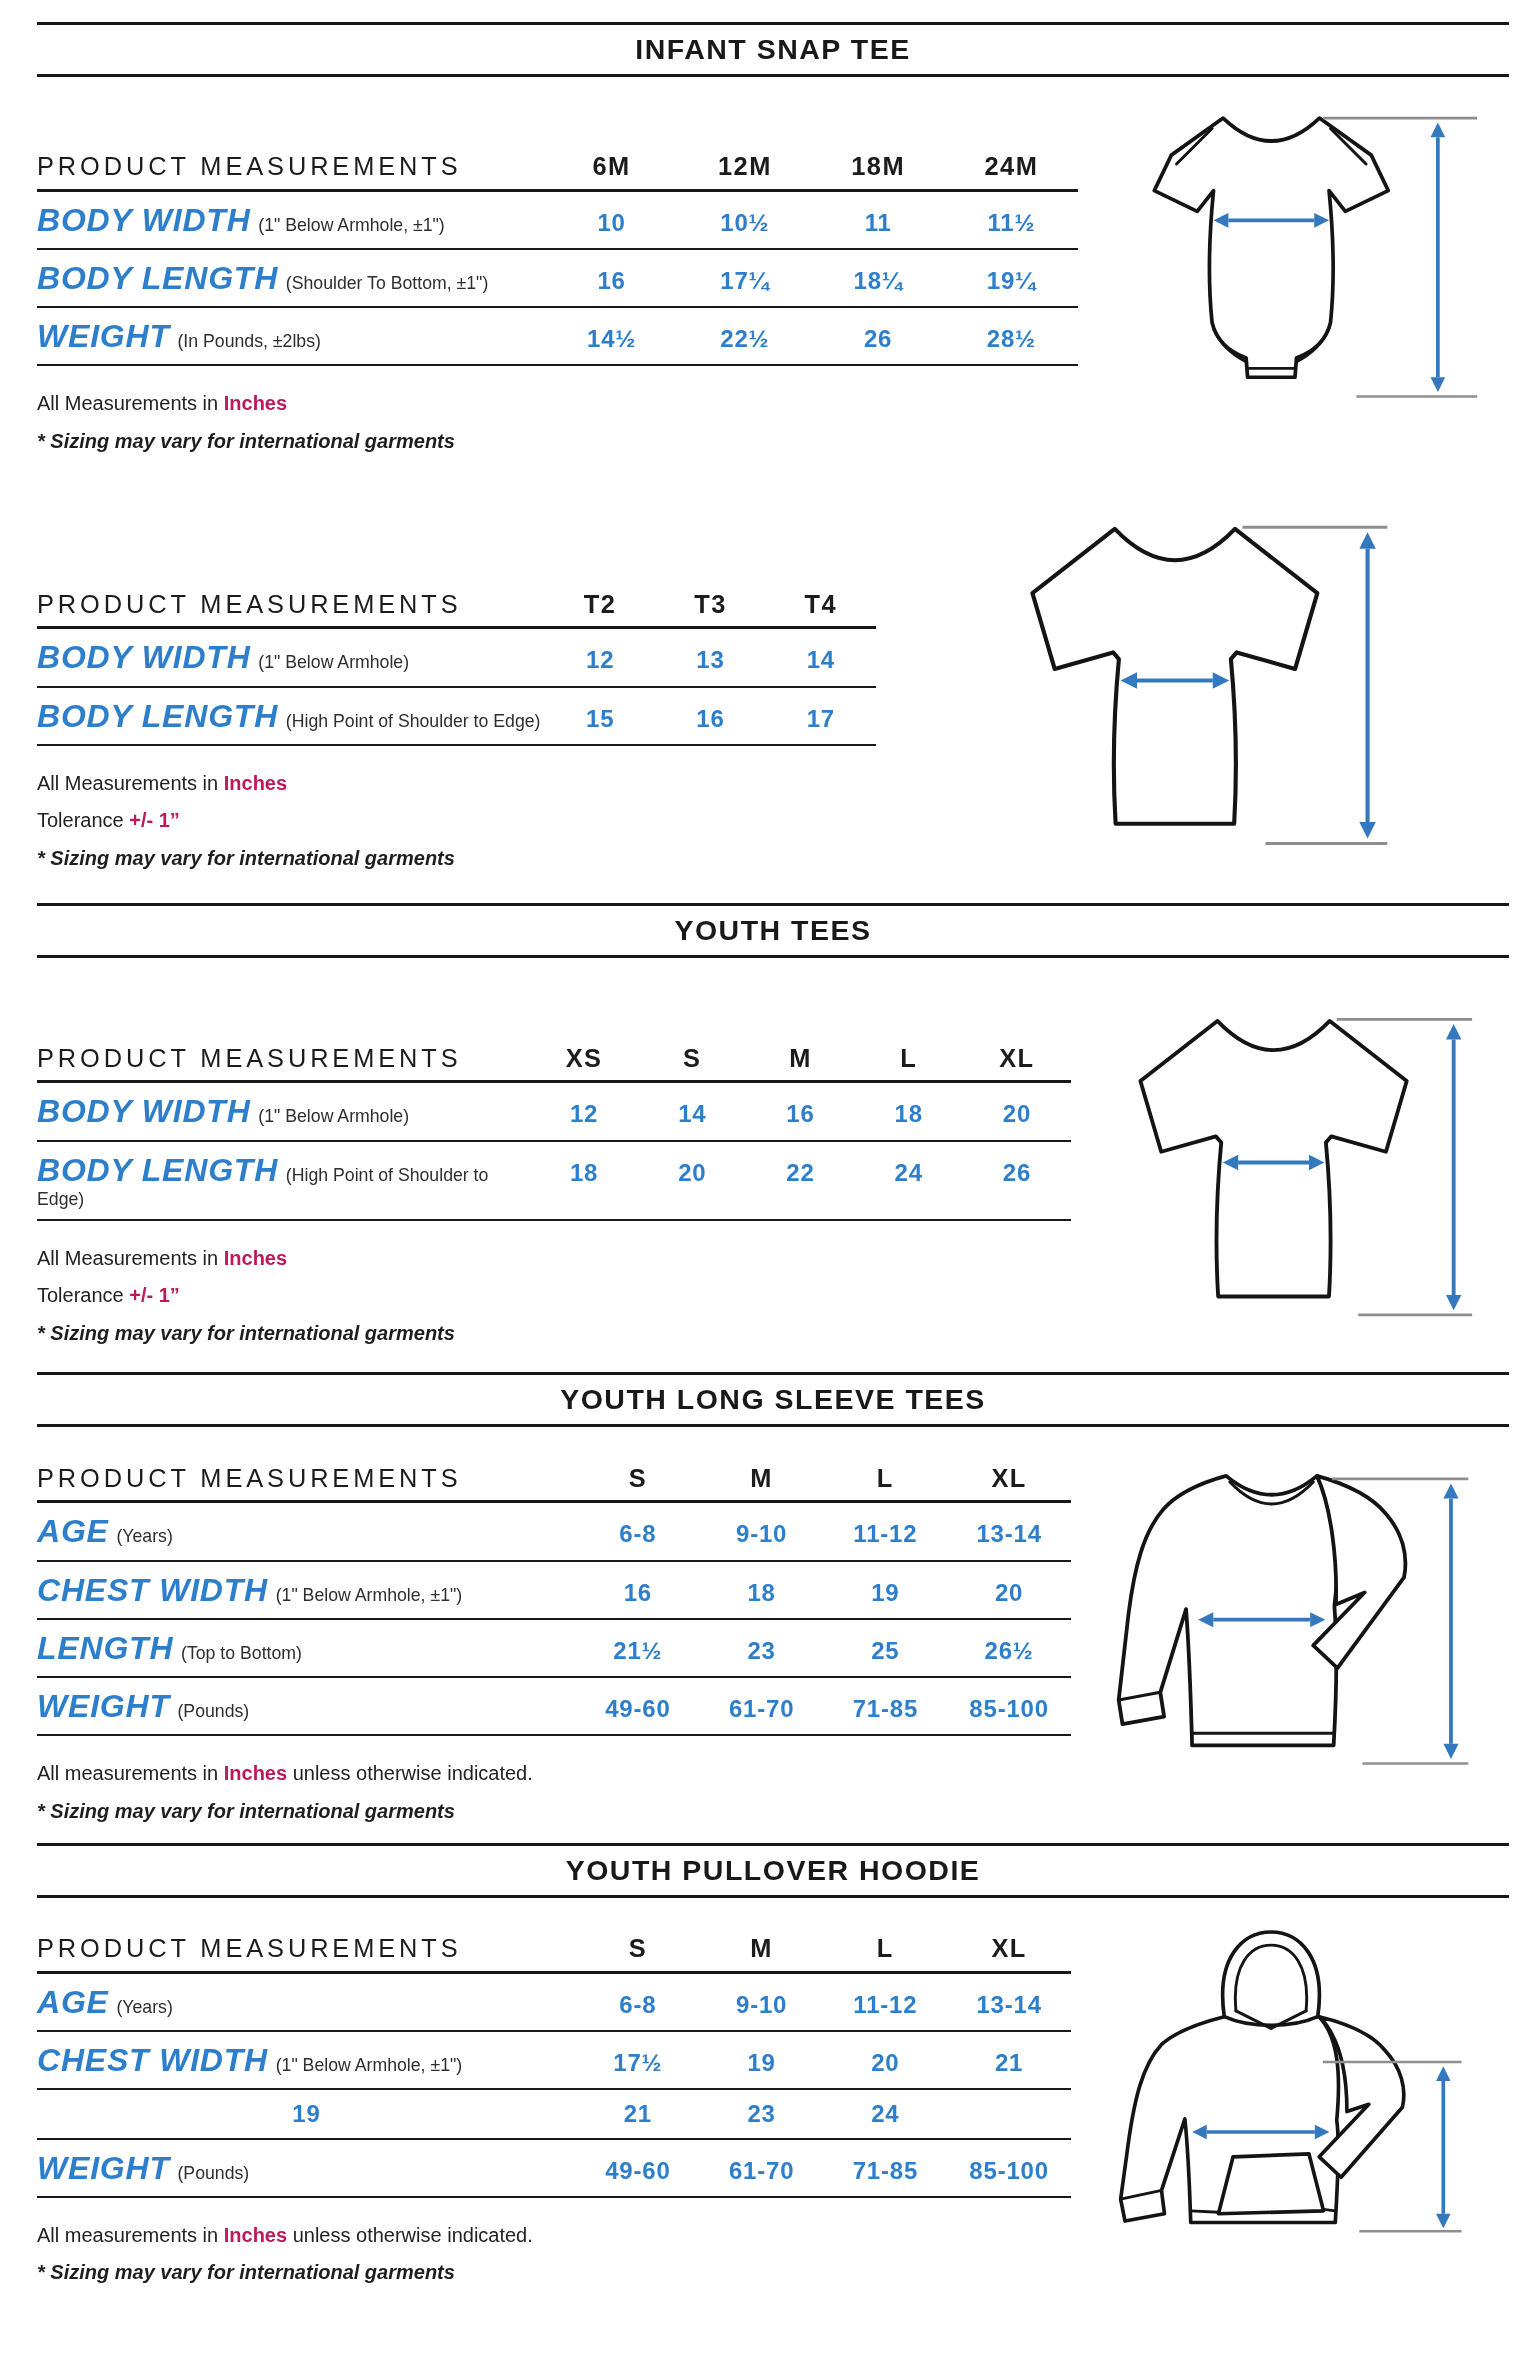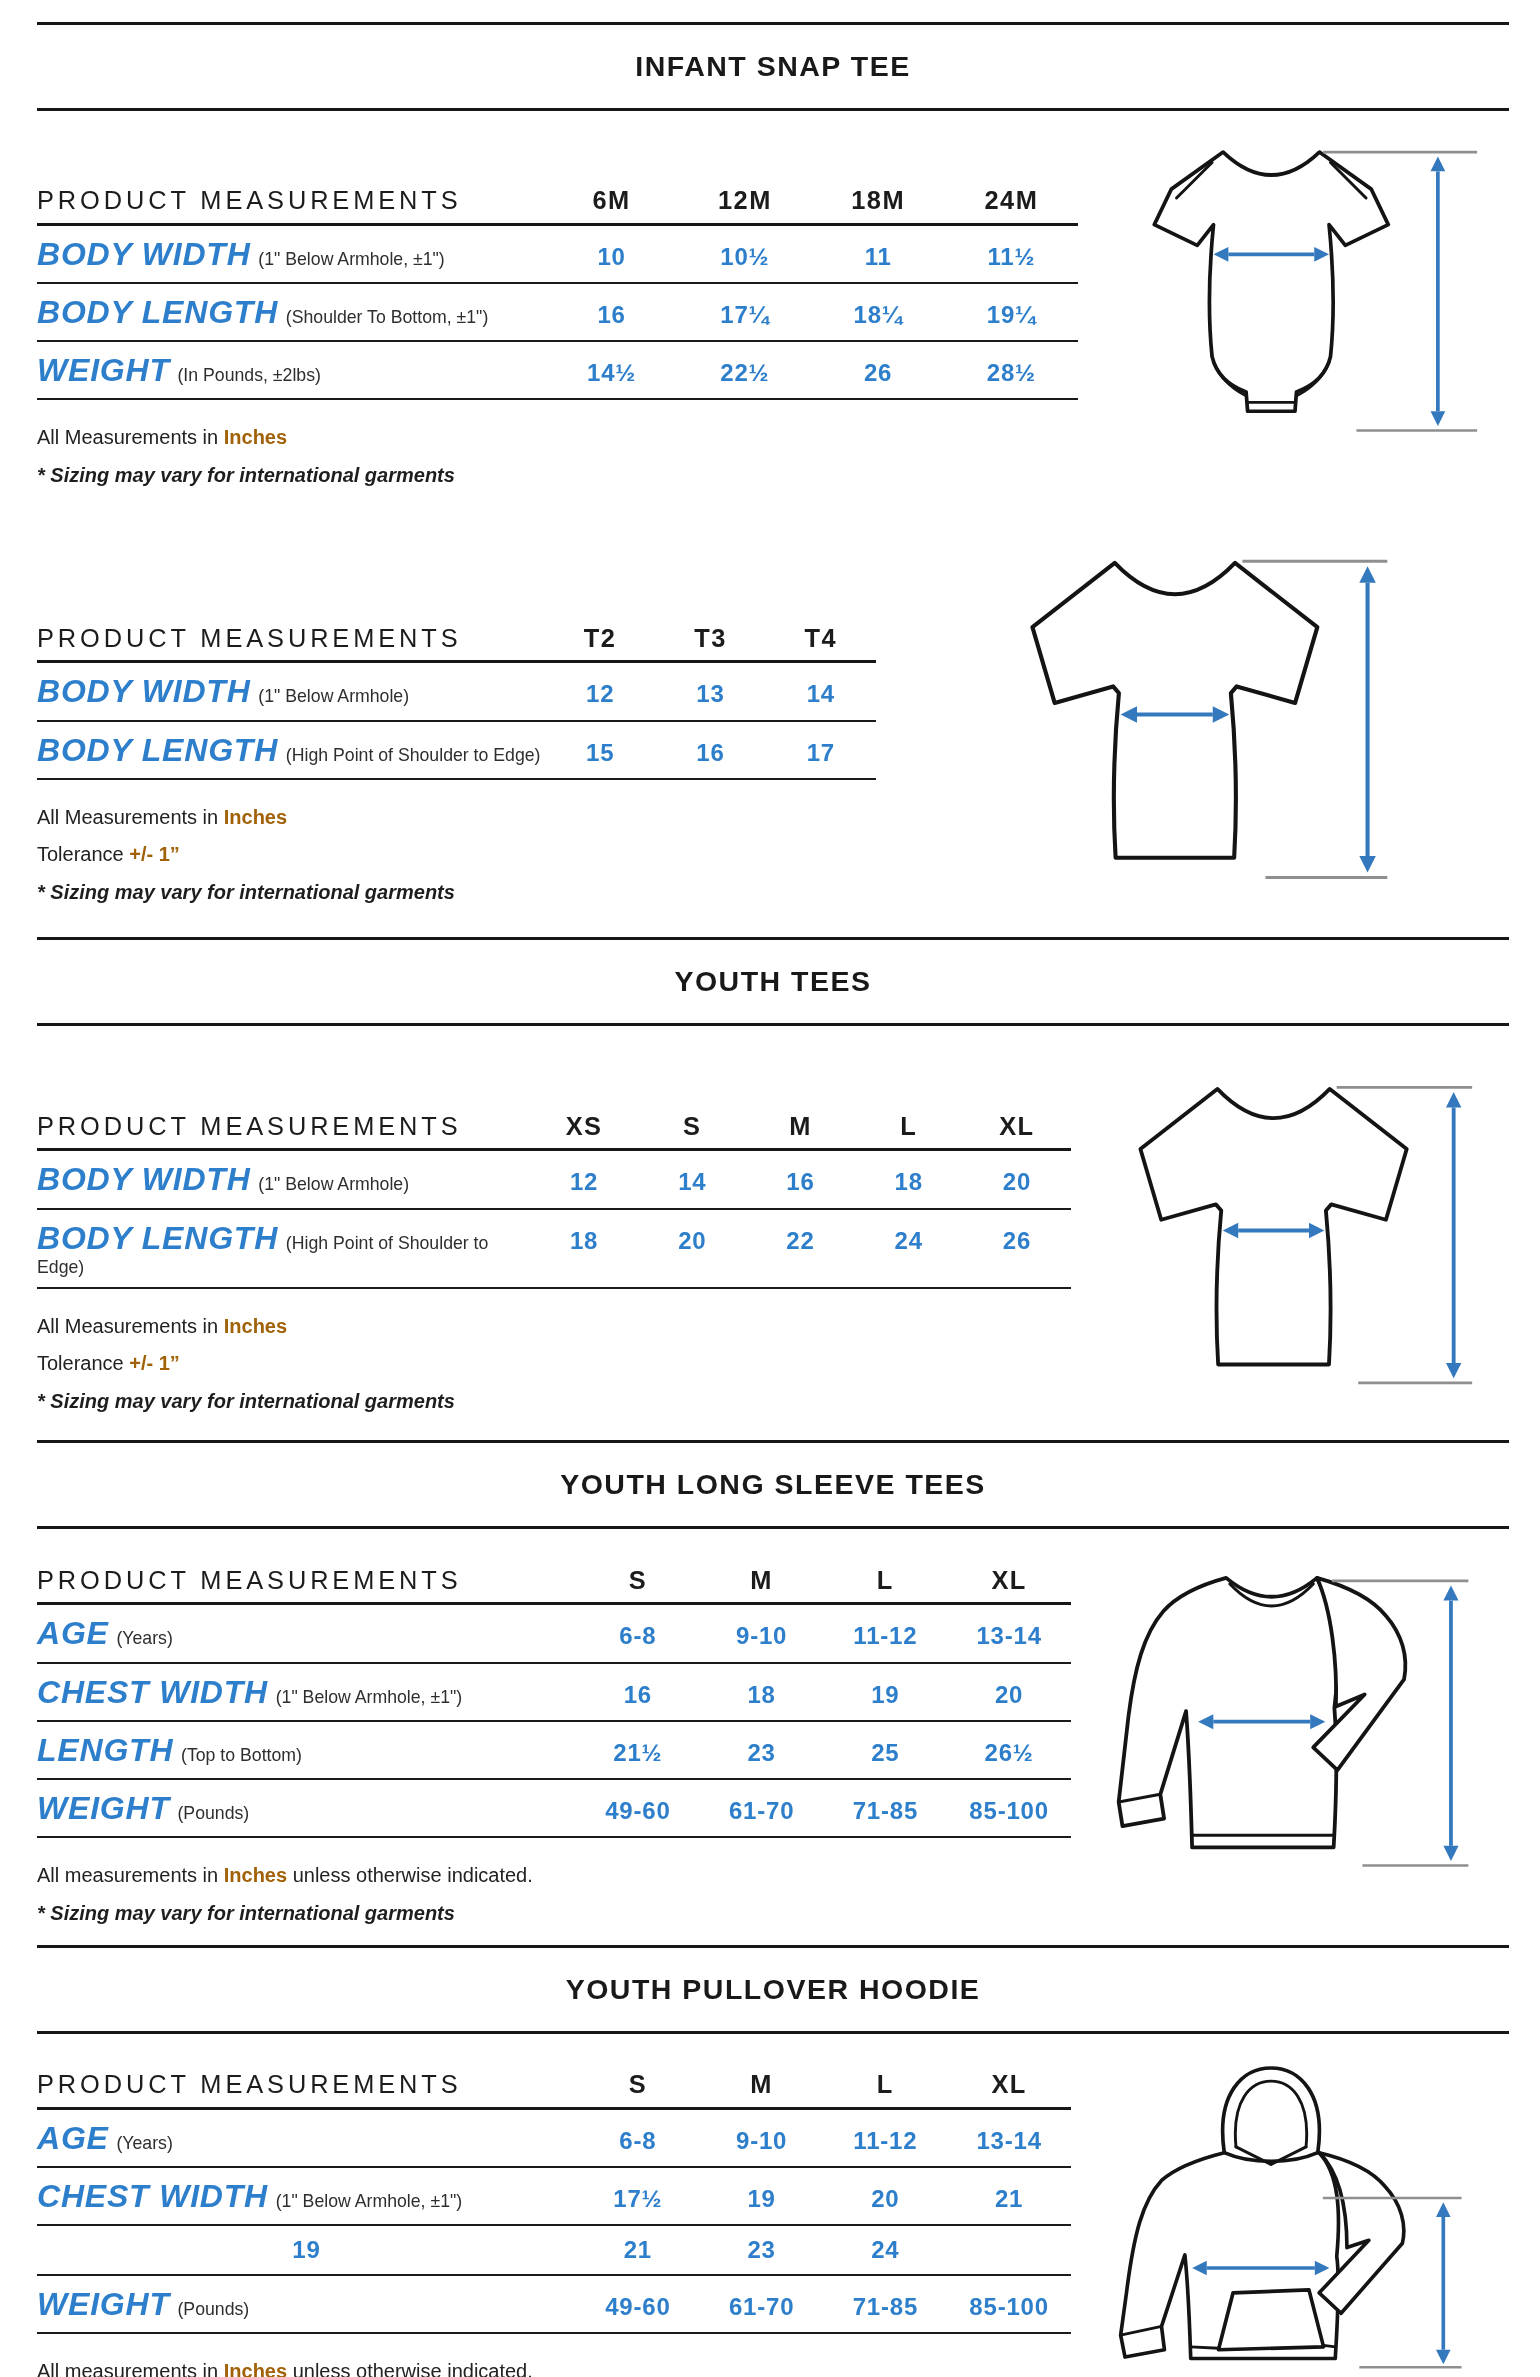--- a/index.html
+++ b/index.html
@@ -1,19 +1,19 @@
 <!DOCTYPE html>
 <html style="font-size:12.3px"><head>
 <meta charset="utf-8">
 <style>
   html,body{margin:0;padding:0;background:#ffffff;}
   body{width:1540px;height:2377px;overflow:hidden;font-family:"Liberation Sans",sans-serif;color:#1b1b1b;}
   .page{padding:21.6px 31px 0 37px;}
   .section+.section{margin-top:20px;}
-  .band{border-top:3.1px solid #171717;border-bottom:3.1px solid #171717;text-align:center;padding:25px 0;}
+  .band{border-top:3.1px solid #171717;border-bottom:3.1px solid #171717;text-align:center;padding:8px 0;}
   .band h2{margin:0;font-size:28.5px;font-weight:bold;letter-spacing:1.5px;color:#191919;}
   .content{display:flex;align-items:flex-start;}
   .tbl{flex:0 0 auto;}
   .w-s1{width:1041px;}
   .w-s2{width:839px;}
   .w-s3{width:1034px;}
   .w-s45{width:1034px;}
   .mt-s1{margin-top:71px;}
   .mt-s2{margin-top:112px;}
   .mt-s3{margin-top:81px;}
@@ -24,21 +24,21 @@
   .g3 {grid-template-columns:508px 1fr 1fr 1fr;}
   .g5 {grid-template-columns:493px 1fr 1fr 1fr 1fr 1fr;}
   .g4b{grid-template-columns:539px 1fr 1fr 1fr 1fr;}
   .hlabel{font-weight:normal;font-size:25.4px;letter-spacing:3.9px;color:#1c1c1c;}
   .sz{font-weight:bold;font-size:25.4px;text-align:center;letter-spacing:1.5px;color:#1c1c1c;}
   .rlabel{font-size:32px;font-weight:bold;color:#2e7fcb;letter-spacing:0.8px;font-style:italic;}
   .rnote{font-size:17.7px;color:#2e2e2e;font-weight:normal;letter-spacing:0;margin-left:7.7px;}
   .val{font-size:24px;font-weight:bold;color:#2e7fcb;text-align:center;letter-spacing:0.8px;}
   .notes{margin-top:26px;}
   .nline{font-size:20px;margin:0 0 14.6px;color:#222222;}
-  .nbold{font-weight:bold;color:#a16207;}
+  .nbold{font-weight:bold;color:#be185d;}
   .nsizing{font-size:20px;font-style:italic;font-weight:bold;color:#1e1e1e;margin:0;}
   .illus{flex:1 1 auto;display:flex;justify-content:center;}
   .il-s1{margin-top:10.8px;}
   .il-s2{margin-top:23px;}
   .il-s3{margin-top:32px;}
   .il-s4{margin-top:20px;}
   .il-s5{margin-top:15.4px;}
   svg .garment{fill:#ffffff;stroke:#141414;stroke-width:5;stroke-linecap:round;stroke-linejoin:round;}
   svg .detail{fill:none;stroke:#141414;stroke-width:4;stroke-linecap:round;}
   svg .arrow{stroke:#3478bd;stroke-width:5;}

